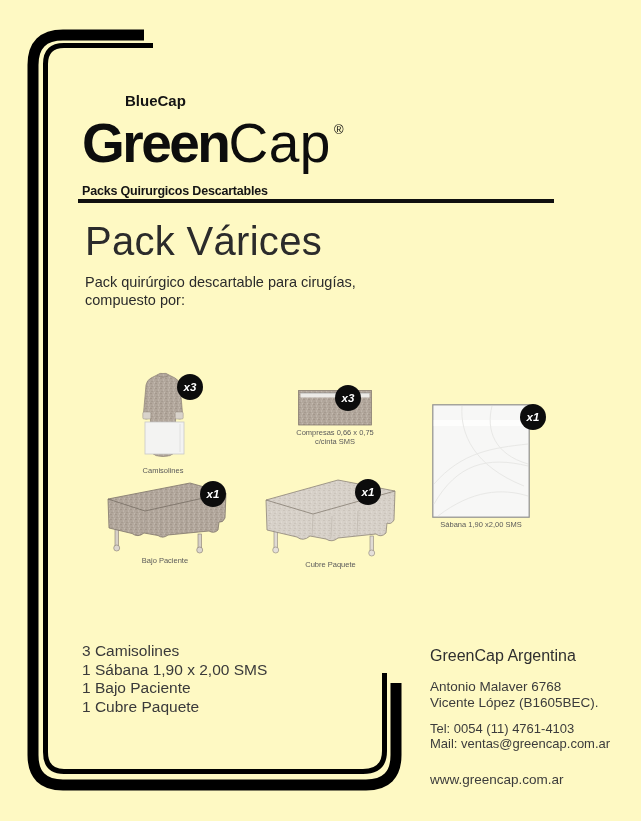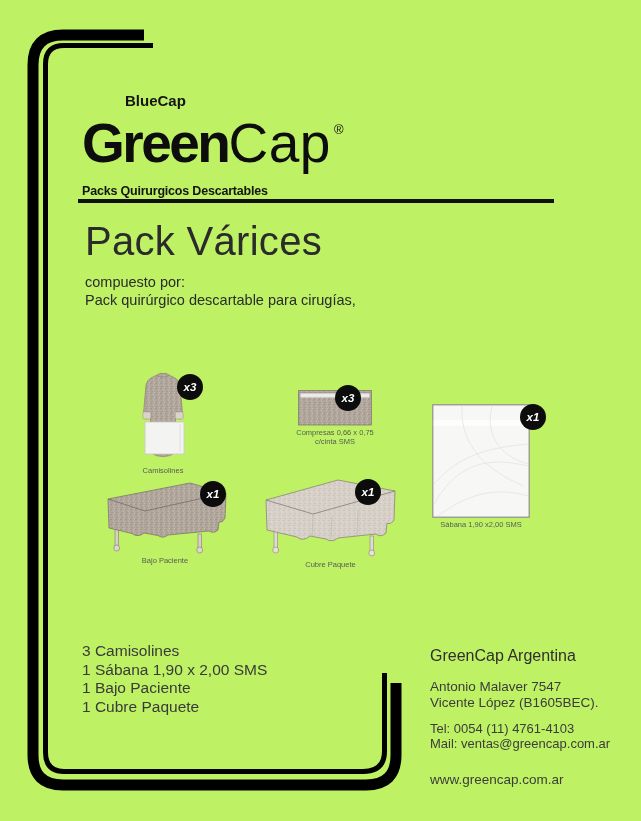--- a/index.html
+++ b/index.html
@@ -1,17 +1,17 @@
 <!DOCTYPE html>
 <html><head>
 <meta charset="utf-8">
 <style>
   html,body{margin:0;padding:0;background:#e9e9e9;}
   .page{
-    position:relative;width:641px;height:821px;background:#bef264;
+    position:relative;width:641px;height:821px;background:#fef9c3;
     font-family:"Liberation Sans",sans-serif;overflow:hidden;margin:0 auto;
     color:#2e2e2e;
   }
   .abs{position:absolute;}
   
   .logo{position:absolute;left:82px;top:93px;}
   .logo .bluecap{margin-left:43px;font-size:15px;font-weight:bold;color:#141414;line-height:15px;}
   .logo .exclusive{margin-left:43px;font-size:10px;font-weight:bold;color:#141414;letter-spacing:.2px;line-height:11px;}
   .logo .brand{line-height:48px;margin-top:-2px;white-space:nowrap;color:#0d0d0d;}
   .logo .brand .heavy{font-size:55px;font-weight:bold;letter-spacing:-2.5px;}
@@ -74,22 +74,22 @@
       <span class="heavy">Green</span><span class="light">Cap</span><span class="reg">®</span>
     </div>
     <div class="tagline">Packs Quirurgicos Descartables</div>
   </div>
 
   <div class="divider"></div>
 
   <div class="titleblock">
     <h1>Pack Várices</h1>
     <div class="sub">
+      <div>Pack quirúrgico descartable para cirugías,</div>
       <div>compuesto por:</div>
-      <div>Pack quirúrgico descartable para cirugías,</div>
     </div>
   </div>
 
   <div class="product" style="left:130px;top:372px;width:66px;">
     <span class="badge" style="right:-7px;top:2px;">x3</span>
     <svg width="66" height="92" viewBox="0 0 66 92">
       <path d="M27,3 Q30,0.5 33,1.5 Q36,0.5 39,3 L45,6 Q49,8 50,13 L52.5,41 Q53,46.5 50,47 L45.5,46 L46,80 Q40,85 33,84.5 Q26,85 20,80 L20.5,46 L16,47 Q13,46.5 13.5,41 L16,13 Q17,8 21,6 Z" fill="url(#speck)" stroke="#8b8076" stroke-width="0.7"></path>
       <path d="M27,3 Q33,7.5 39,3" fill="none" stroke="#8b8076" stroke-width="0.6"></path>
       <rect x="12.8" y="40" width="8" height="7" rx="1.2" fill="#d9d3cb" stroke="#9a9084" stroke-width="0.5"></rect>
       <rect x="45.2" y="40" width="8" height="7" rx="1.2" fill="#d9d3cb" stroke="#9a9084" stroke-width="0.5"></rect>
@@ -159,21 +159,21 @@
   <div class="contents">
     <div>3 Camisolines</div>
     <div>1 Sábana 1,90 x 2,00 SMS</div>
     <div>1 Bajo Paciente</div>
     <div>1 Cubre Paquete</div>
   </div>
 
   <div class="contact">
     <div class="company">GreenCap Argentina</div>
     <div class="addr">
-      <div>Antonio Malaver 7547</div>
+      <div>Antonio Malaver 6768</div>
       <div>Vicente López (B1605BEC).</div>
     </div>
     <div class="telmail">
       <div>Tel: 0054 (11) 4761-4103</div>
       <div>Mail: ventas@greencap.com.ar</div>
     </div>
     <div class="web">www.greencap.com.ar</div>
   </div>
 
 </div>

